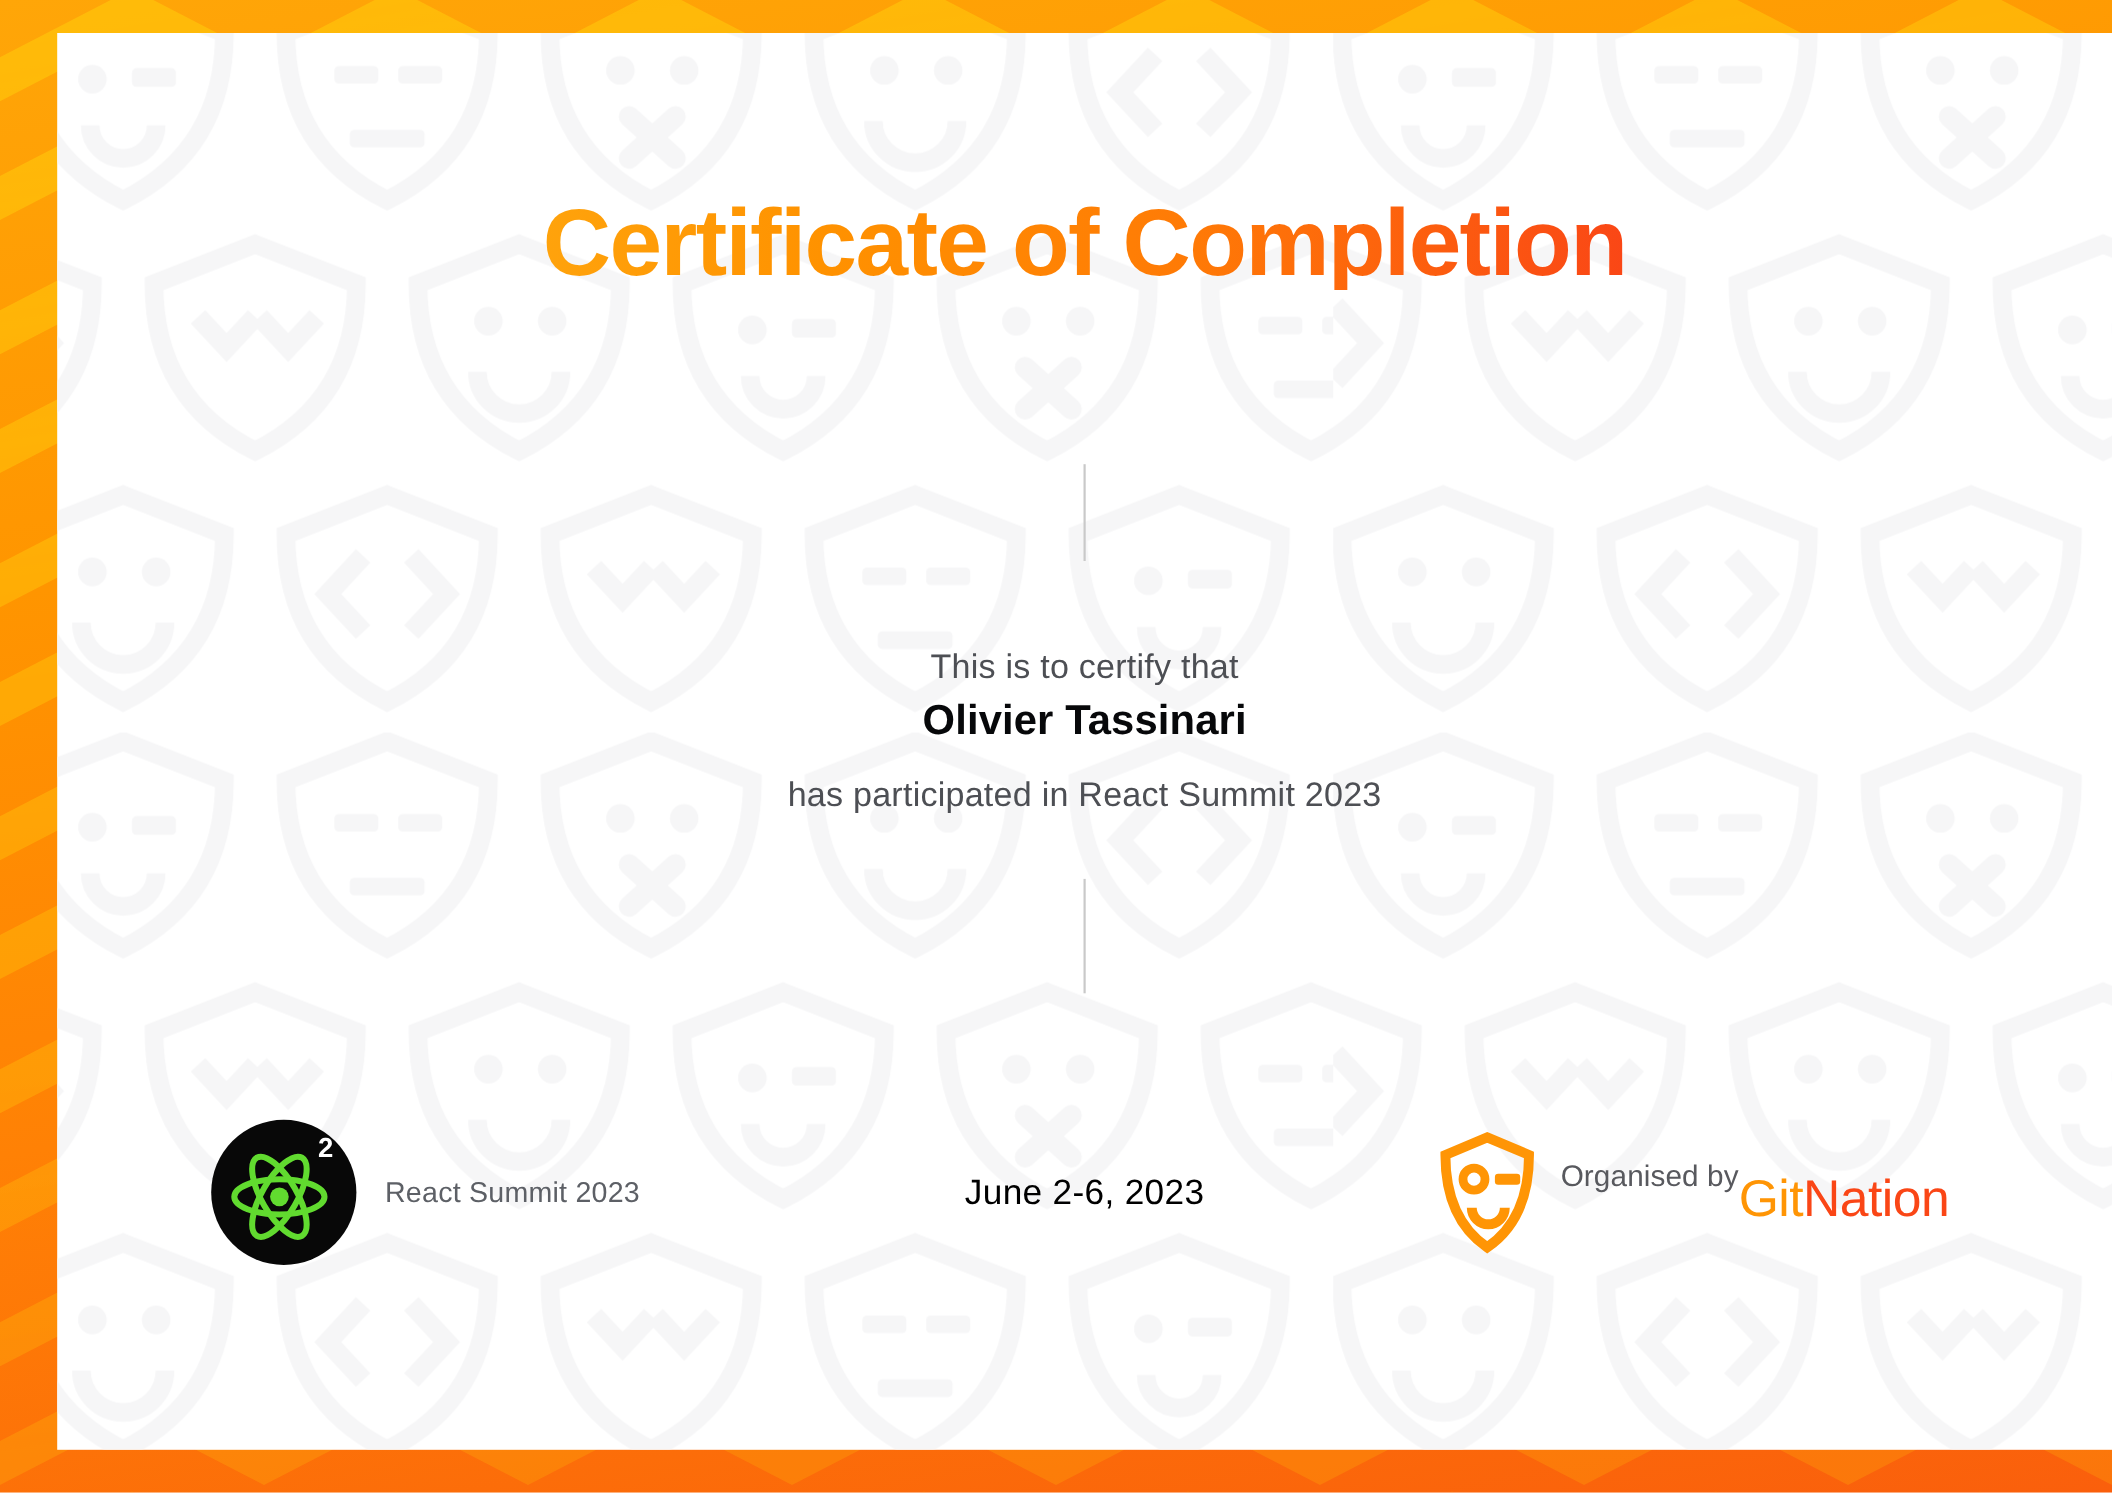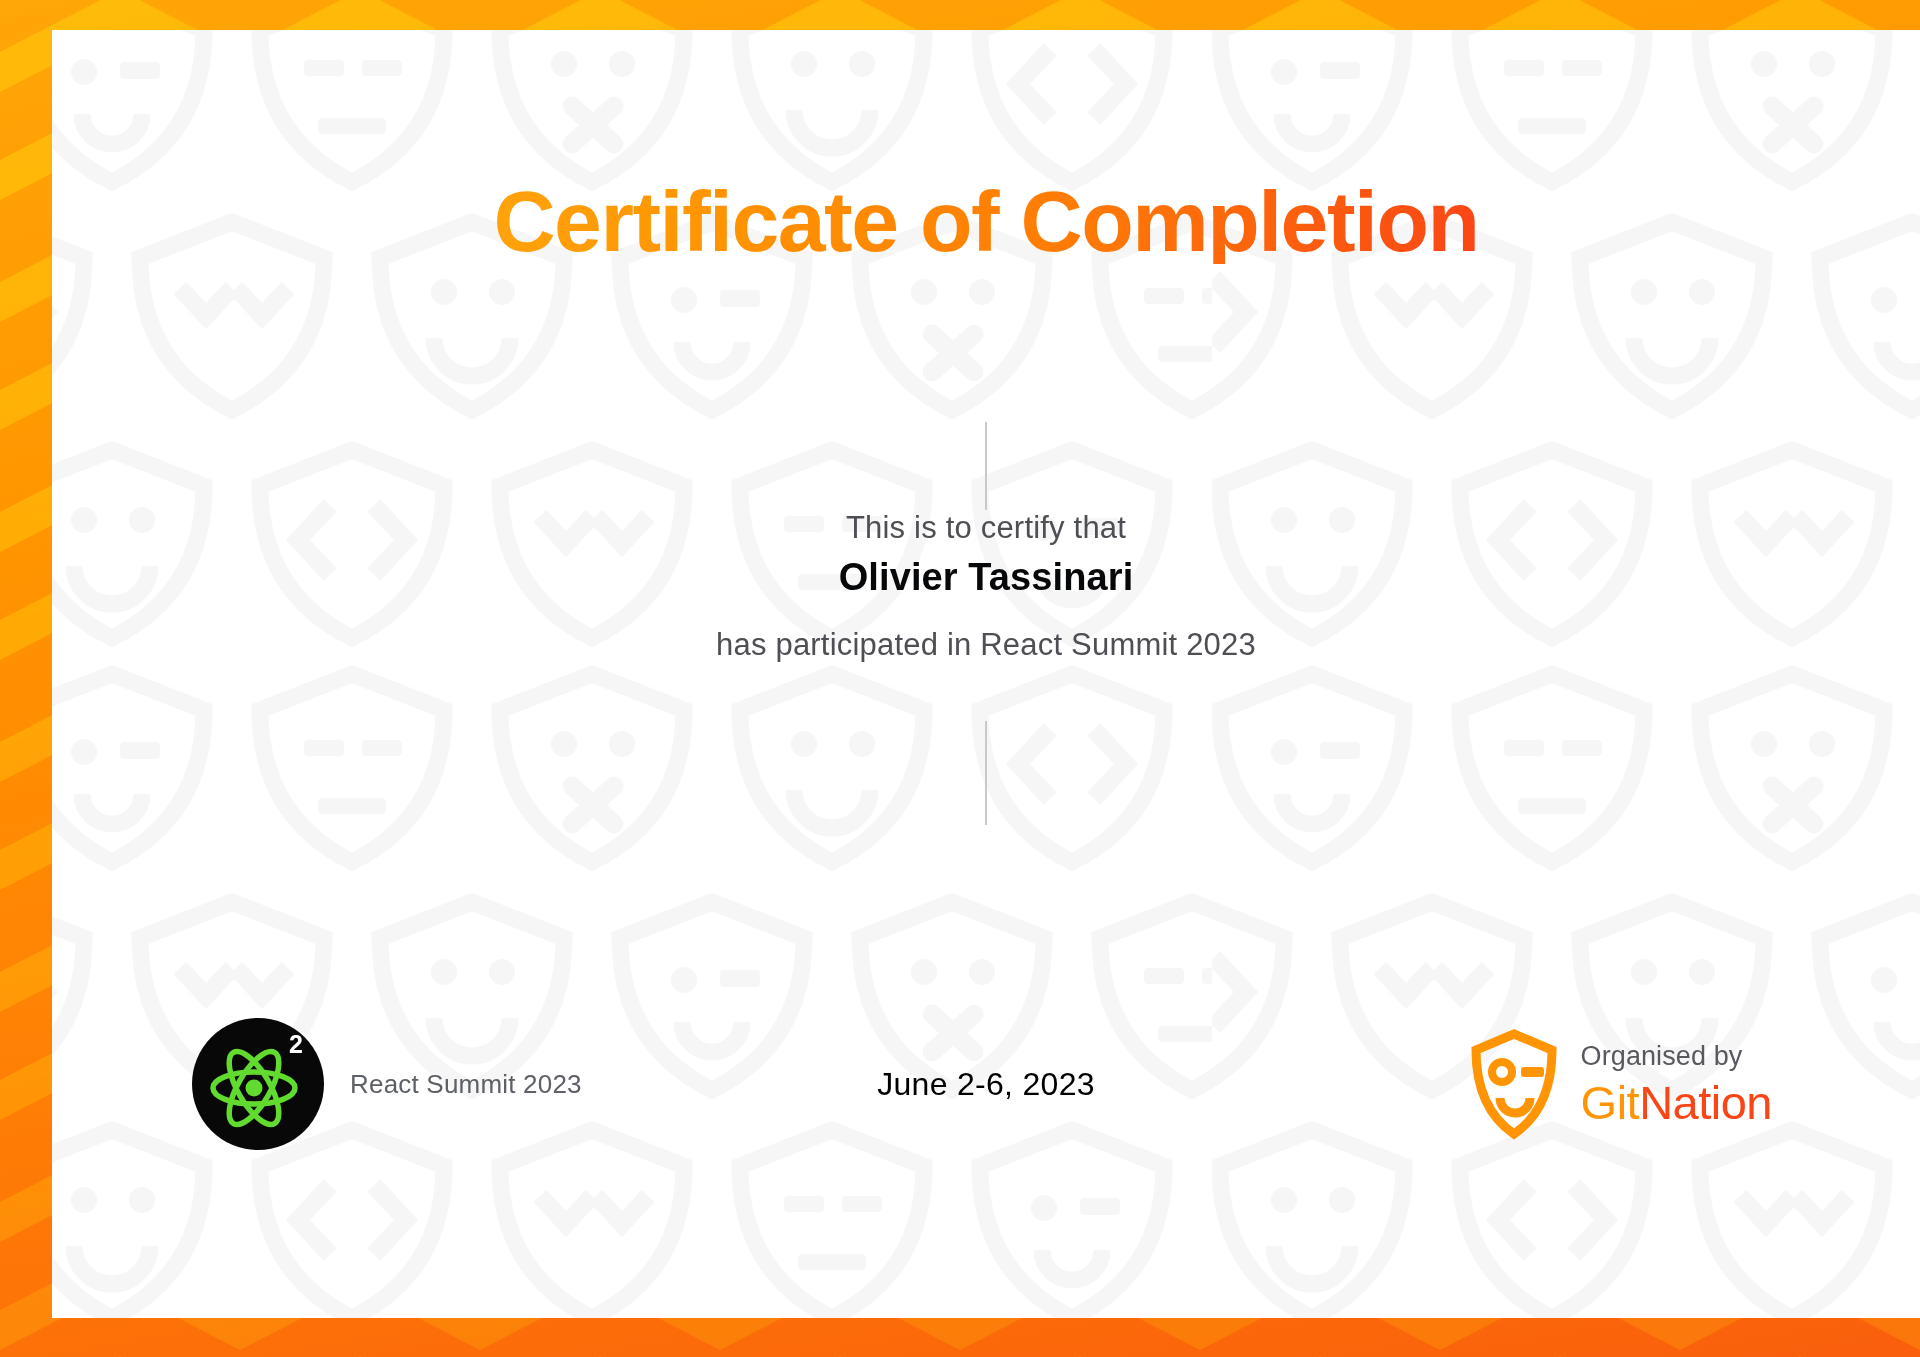--- a/index.html
+++ b/index.html
@@ -85,20 +85,21 @@
     height: 88px;
     margin-top: 100px;
   }
   .divider-bottom {
     height: 104px;
     margin-top: 58px;
   }
 
   
   .certify-line {
+    margin-top: 78px;
     font-size: 31px;
     font-weight: 400;
     color: #4d4f54;
     letter-spacing: 0.2px;
   }
   .recipient-name {
     margin-top: 10px;
     font-size: 38px;
     font-weight: 700;
     color: #07080a;
@@ -173,21 +174,21 @@
     right: 148px;
     display: flex;
     align-items: center;
     gap: 22px;
   }
   .gitnation-shield {
     flex: 0 0 auto;
   }
   .gitnation-text {
     display: flex;
-    flex-direction: column;
+    flex-direction: row;
     justify-content: center;
     line-height: 1;
   }
   .organised-by {
     font-size: 27px;
     color: #58595e;
     font-weight: 400;
     letter-spacing: 0.1px;
   }
   .gitnation-wordmark {

